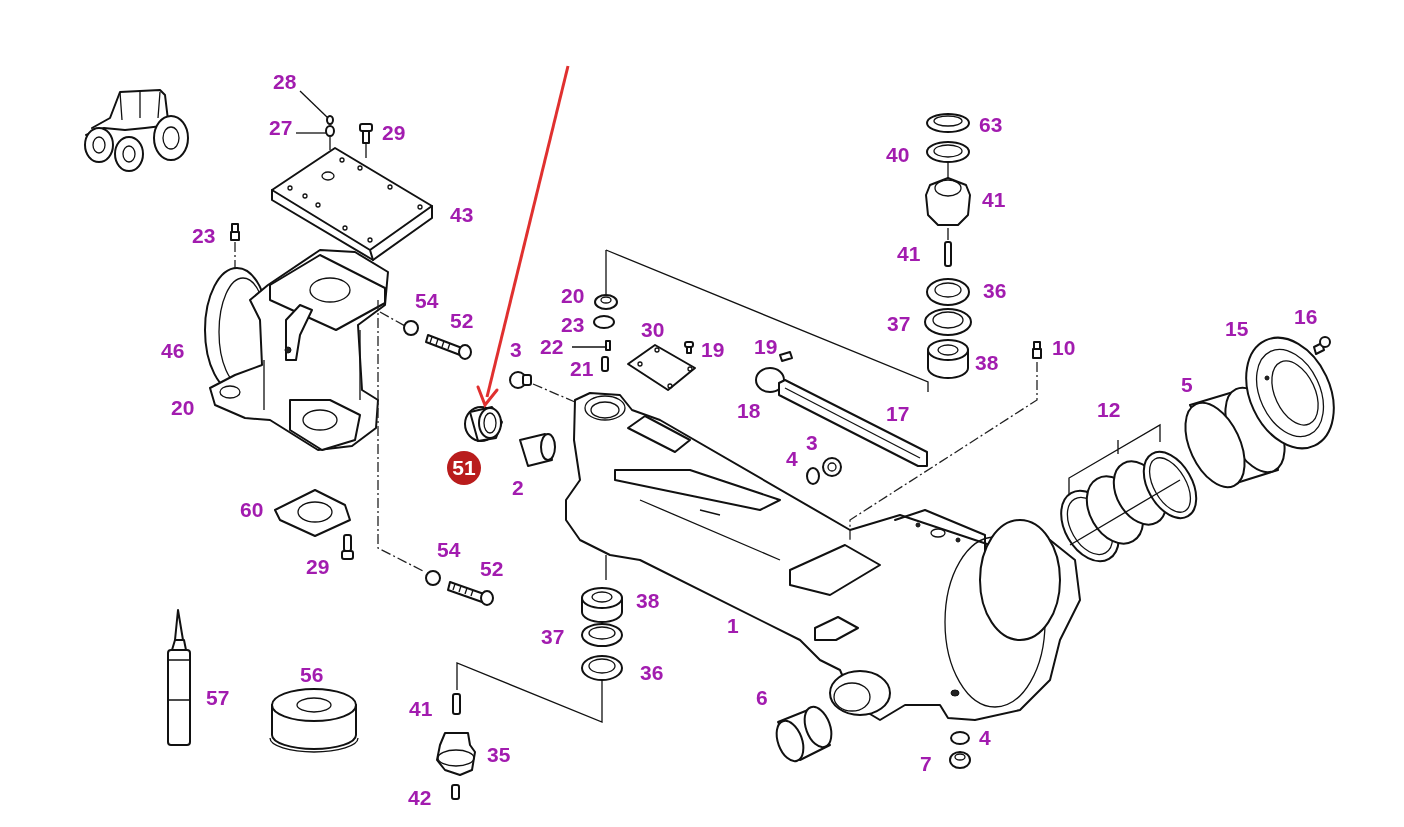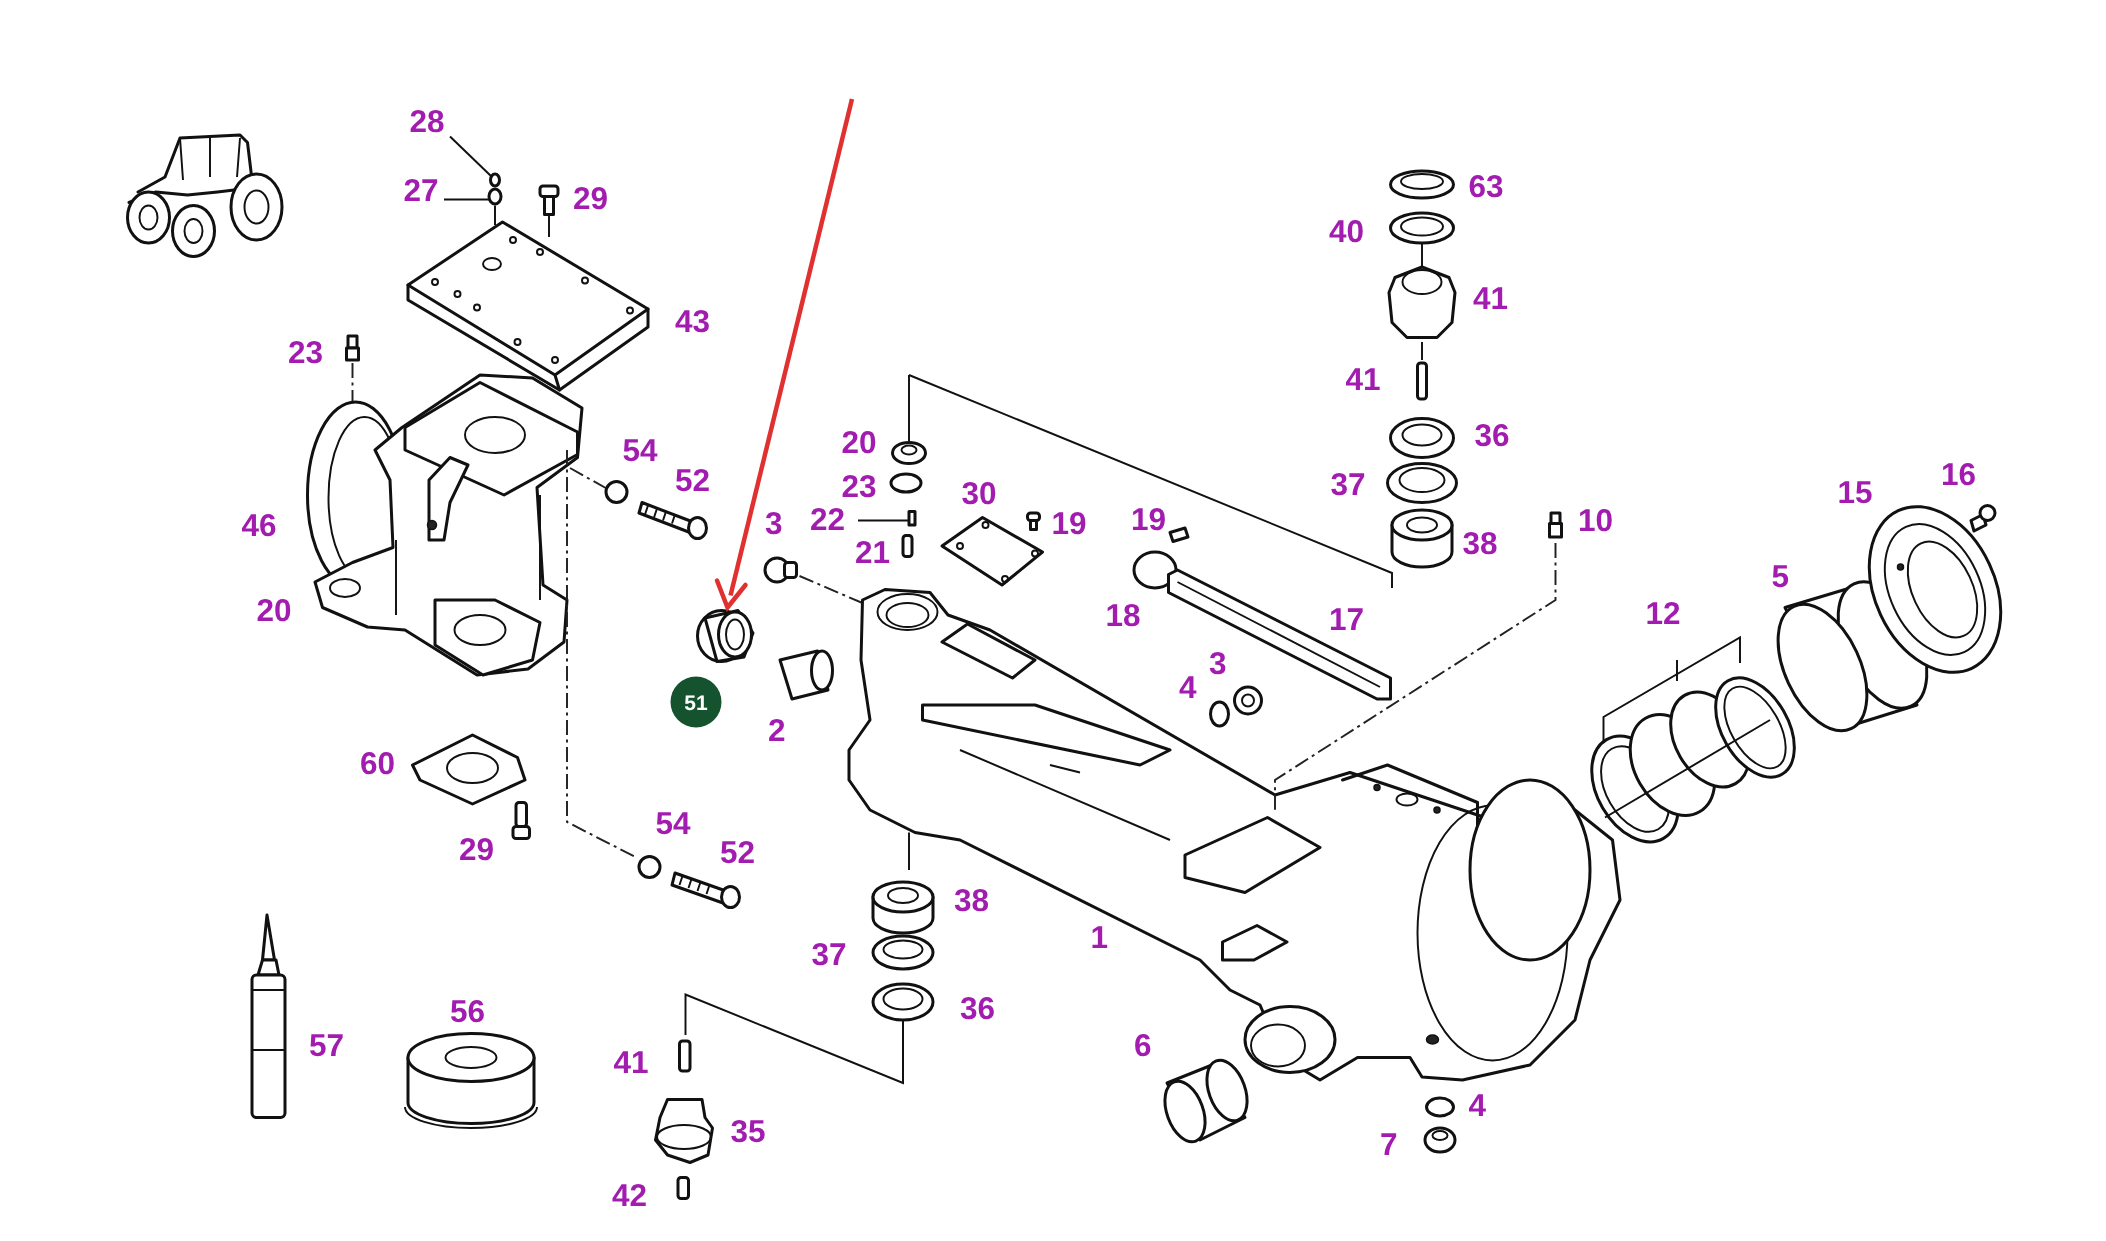--- a/index.html
+++ b/index.html
@@ -1,19 +1,19 @@
 <!DOCTYPE html>
 <html><head>
 <meta charset="utf-8">
 <style>
   html, body { margin: 0; padding: 0; background: #ffffff; }
   body { width: 1404px; height: 827px; overflow: hidden; position: relative; font-family: "Liberation Sans", sans-serif; }
   #canvas { position: absolute; left: 0; top: 0; width: 1404px; height: 827px; }
   .lbl { position: absolute; font-family: "Liberation Sans", sans-serif; font-weight: bold; font-size: 21px; color: #a21caf; line-height: 1; white-space: nowrap; cursor: pointer; }
-  .badge { position: absolute; width: 34px; height: 34px; border-radius: 50%; background: #14532d; color: #ffffff; font-family: "Liberation Sans", sans-serif; font-weight: bold; font-size: 14px; display: flex; align-items: center; justify-content: center; cursor: pointer; }
+  .badge { position: absolute; width: 34px; height: 34px; border-radius: 50%; background: #b91c1c; color: #ffffff; font-family: "Liberation Sans", sans-serif; font-weight: bold; font-size: 21px; display: flex; align-items: center; justify-content: center; cursor: pointer; }
   svg .p { fill: #ffffff; stroke: #111; stroke-width: 2; stroke-linejoin: round; }
   svg .pl { fill: none; stroke: #111; stroke-width: 2; stroke-linejoin: round; stroke-linecap: round; }
   svg .thin { fill: none; stroke: #111; stroke-width: 1.3; }
   svg .dash { fill: none; stroke: #222; stroke-width: 1.3; stroke-dasharray: 10 3 2 3; }
   svg .dk { fill: #222; stroke: #111; stroke-width: 1; }
 </style>
 </head>
 <body>
 
 <svg id="canvas" viewBox="0 0 1404 827" xmlns="http://www.w3.org/2000/svg">

